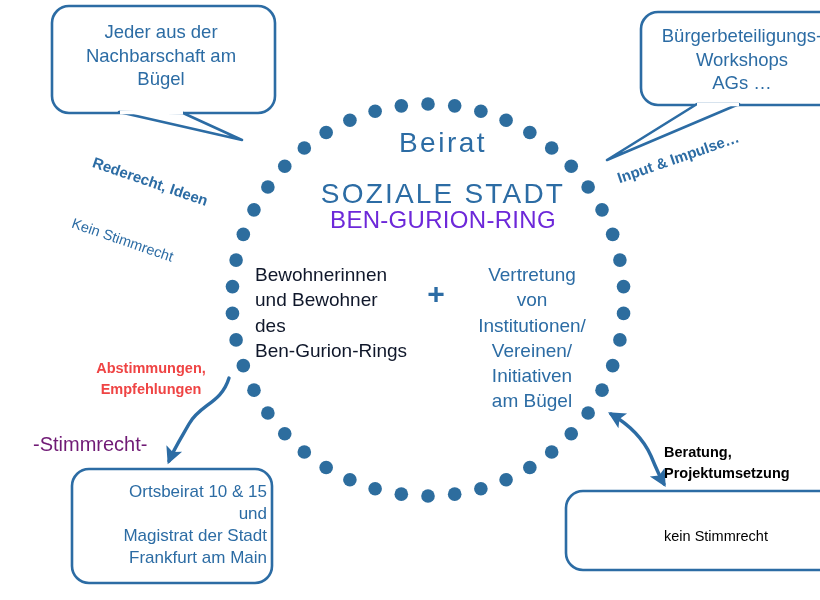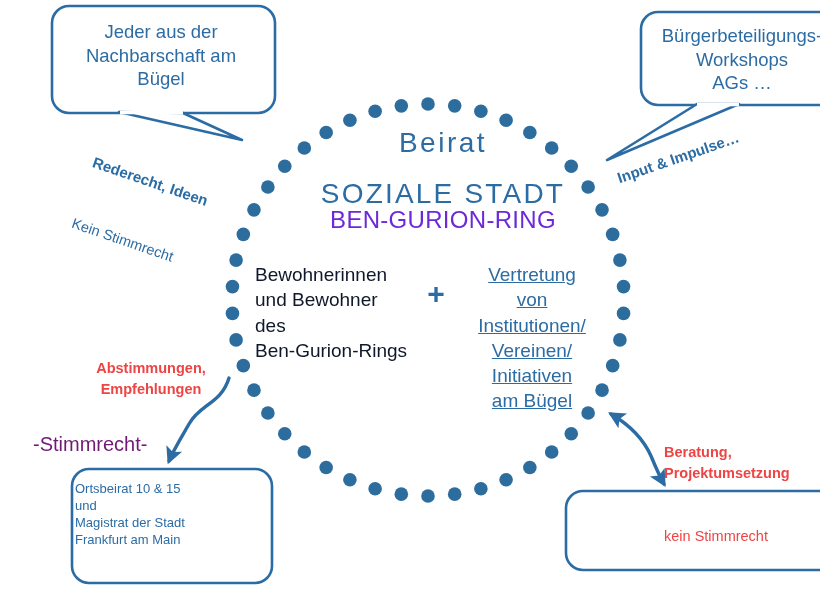--- a/index.html
+++ b/index.html
@@ -39,22 +39,22 @@
     text-align: center;
     font-size: 18.5px;
     color: #2c6ca4;
     line-height: 1.28;
   }
   #bubble-tl-text { left: 26px;  top: 20px;  width: 204px; }
   #bubble-tr-text { left: 612px; top: 24px;  width: 194px; }
 
   
   .box-text {
-    text-align: left;
-    font-size: 13px;
+    text-align: right;
+    font-size: 17px;
     color: #2c6ca4;
     line-height: 1.30;
   }
   #box-bl-text { left: 42px;  top: 481px; width: 192px; }
   #box-br-text { left: 538px; top: 503px; width: 262px; }
 
   
   #title-beirat {
     left: 0; top: 126px; width: 820px;
     text-align: center;
@@ -83,21 +83,20 @@
     font-size: 19px;
     line-height: 1.33;
     color: #0f172a;
   }
   #col-right {
     left: 425px; top: 262px; width: 148px;
     text-align: center;
     font-size: 19px;
     line-height: 1.33;
     color: #2c6ca4;
-    text-decoration: underline;
   }
   #plus-sign {
     left: 386px; top: 276px; width: 34px;
     text-align: center;
     font-size: 30px;
     font-weight: bold;
     color: #2c6ca4;
   }
   #stimmrecht {
     left: 0; top: 432px; width: 790px;
@@ -133,21 +132,21 @@
     font-weight: bold;
     line-height: 1.45;
     color: #ef4444;
   }
   #lbl-beratung {
     left: 631px; top: 400px; width: 150px;
     text-align: left;
     font-size: 14.5px;
     font-weight: bold;
     line-height: 1.45;
-    color: #ef4444;
+    color: #000000;
   }
   #lbl-beratung .sub { font-weight: normal; font-size: 14.5px; }
 </style>
 </head>
 <body>
 
 <div id="stage">
 
   <svg class="layer" viewBox="0 0 820 600">
     <defs>

